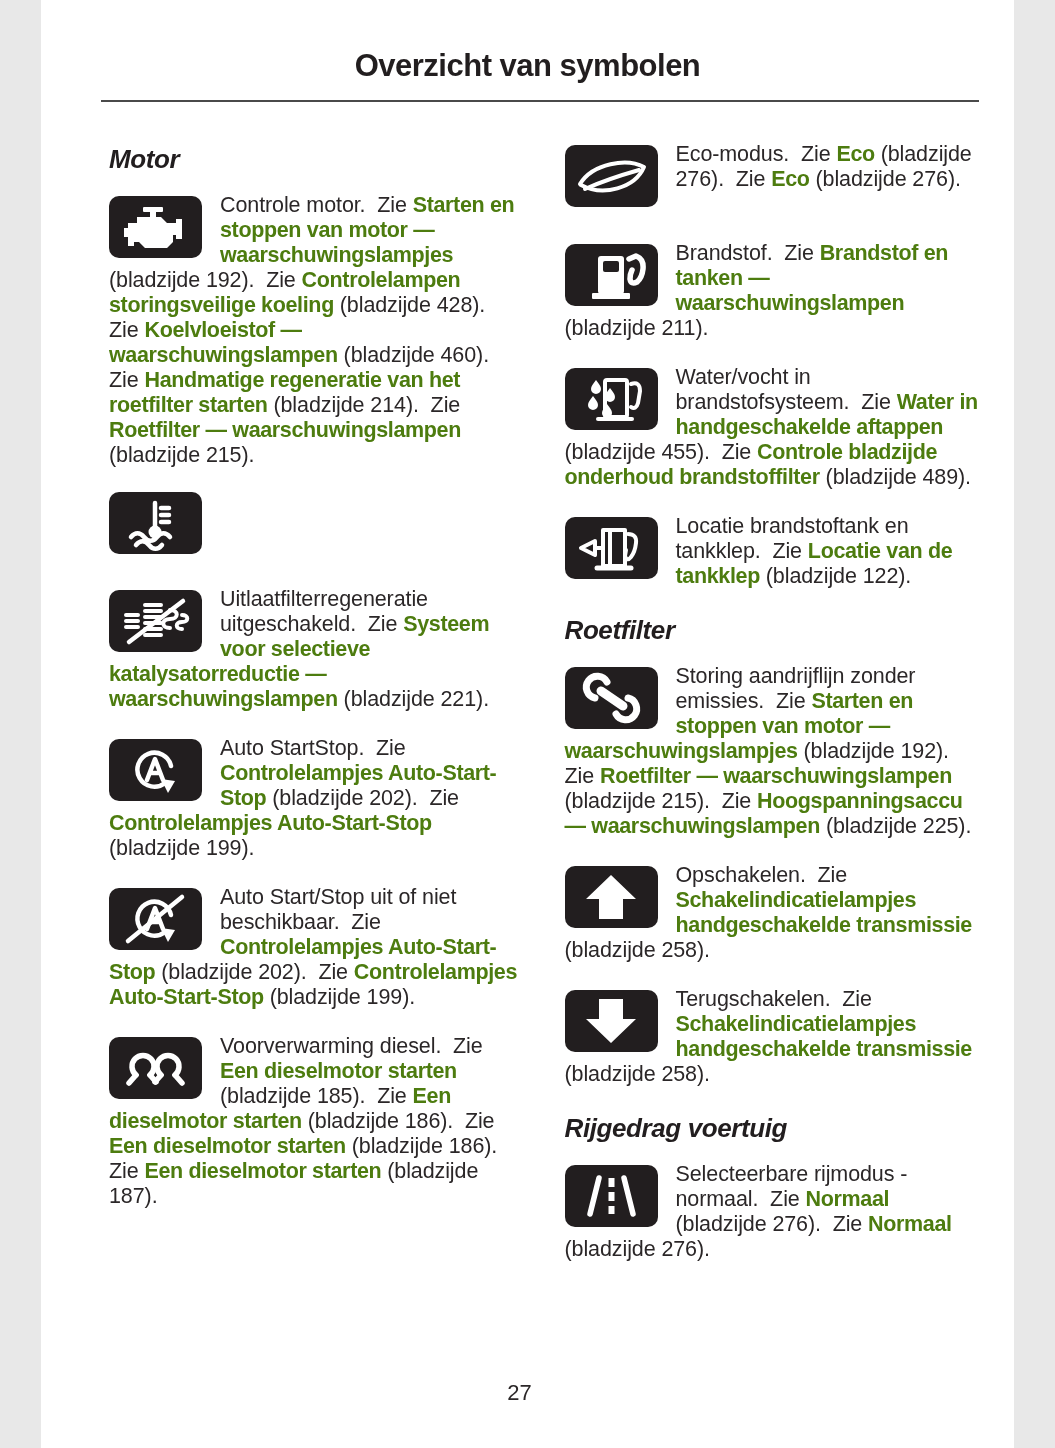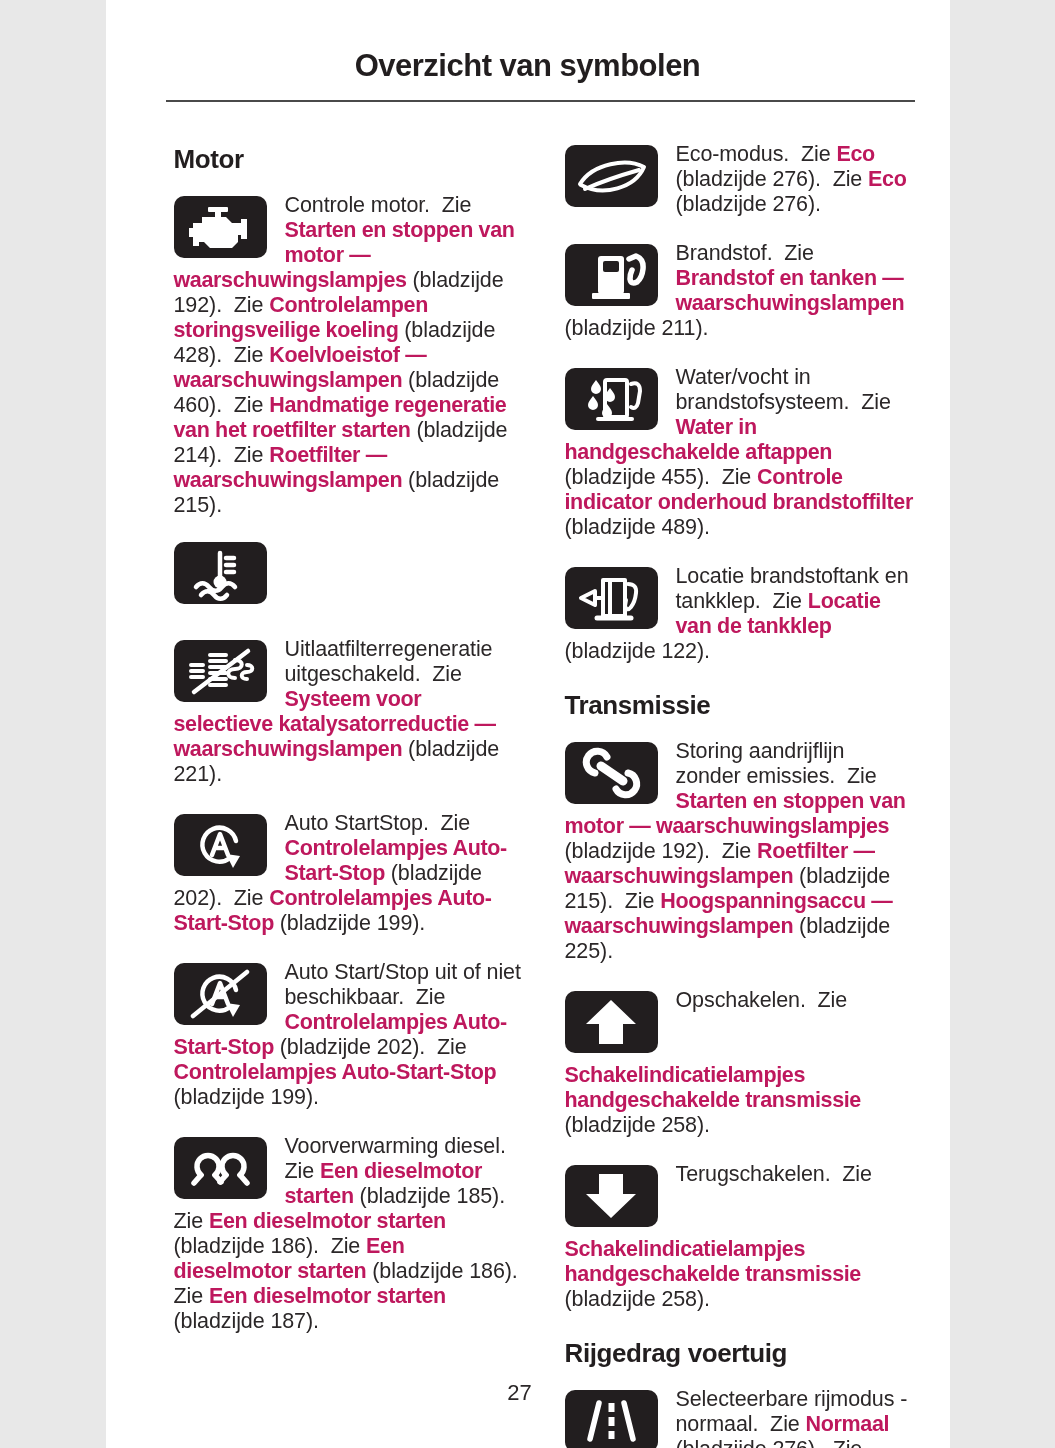--- a/index.html
+++ b/index.html
@@ -1,18 +1,18 @@
 <!DOCTYPE html>
 <html><head>
 <meta charset="utf-8">
 <style>
   html,body{margin:0;padding:0;background:#e8e8e8;}
   .page{
     position:relative;
-    width:844px;height:1448px;
+    width:973px;height:1448px;
     margin:0 auto;
     background:#ffffff;
     font-family:"Liberation Sans","DejaVu Sans",sans-serif;
     color:#2b2728;
     overflow:hidden;
     box-sizing:border-box;
   }
   .title{
     margin:0;
     padding-top:48px;
@@ -32,20 +32,21 @@
     gap:42px;
     margin:40px 36px 0 68px;
   }
   .col{flex:1 1 0;min-width:0;}
   h2.sec{
     margin:26px 0 18px 0;
     font-size:26px;
     font-weight:700;
     letter-spacing:-0.4px;
     color:#221e1f;
+    font-style:italic;
   }
   h2.sec.first{margin-top:2px;}
   .entry{
     display:flow-root;
     margin:0 0 24px 0;
   }
   .sym{
     float:left;
     width:93px;height:62px;
     margin:3px 18px 10px 0;
@@ -55,21 +56,21 @@
   }
   .sym svg{display:block;width:93px;height:62px;}
   .entry.stacked .sym{float:none;display:block;margin:0 0 9px 0;}
   .desc{
     font-size:21.5px;
     line-height:25px;
     letter-spacing:-0.1px;
     white-space:pre-wrap;
     color:#2b2728;
   }
-  .desc b{font-weight:700;letter-spacing:-0.35px;color:#be185d;}
+  .desc b{font-weight:700;letter-spacing:-0.35px;color:#4d7c0f;}
   .pagenum{
     position:absolute;
     left:0;right:16px;bottom:42px;
     text-align:center;
     font-size:22px;
     color:#2b2728;
   }
 </style>
 </head>
 <body>
@@ -182,37 +183,37 @@
                   <rect x="40" y="12" width="22" height="37" rx="2"></rect>
                   <path d="M33 51h34"></path>
                   <path d="M66 16q9-3 9 7l-2 12q-2 7-7 4"></path>
                 </g>
                 <g fill="#fff">
                   <path transform="translate(31,20)" d="M0-8c3 4 5 6 5 9A5 5 0 1 1-5 1c0-3 2-5 5-9z"></path>
                   <path transform="translate(45,28)" d="M0-8c3 4 5 6 5 9A5 5 0 1 1-5 1c0-3 2-5 5-9z"></path>
                   <path transform="translate(28,36)" d="M0-8c3 4 5 6 5 9A5 5 0 1 1-5 1c0-3 2-5 5-9z"></path>
                   <path transform="translate(42,44)" d="M0-8c3 4 5 6 5 9A5 5 0 1 1-5 1c0-3 2-5 5-9z"></path>
                 </g>
-              </svg></span><span class="rich">Water/vocht in brandstofsysteem.  Zie <b>Water in handgeschakelde aftappen</b> (bladzijde 455).  Zie <b>Controle indicator onderhoud brandstoffilter</b> (bladzijde 489).</span></div>
+              </svg></span><span class="rich">Water/vocht in brandstofsysteem.  Zie <b>Water in handgeschakelde aftappen</b> (bladzijde 455).  Zie <b>Controle bladzijde onderhoud brandstoffilter</b> (bladzijde 489).</span></div>
       </div>
 
       <div class="entry">
         <div class="desc"><span class="sym"><svg viewBox="0 0 93 62">
                 <g stroke="#fff" stroke-width="4" fill="none" stroke-linecap="round" stroke-linejoin="round">
                   <path d="M30 24L16 31l14 7z"></path>
                   <path d="M30 31h8"></path>
                   <rect x="38" y="13" width="22" height="36"></rect>
                   <path d="M45 13v36"></path>
                   <path d="M32 51h34" stroke-width="5"></path>
                   <path d="M63 17q9 0 8 9t-5 14q-4 5-6-1l1-6"></path>
                 </g>
               </svg></span><span class="rich">Locatie brandstoftank en tankklep.  Zie <b>Locatie van de tankklep</b> (bladzijde 122).</span></div>
       </div>
 
-      <h2 class="sec">Transmissie</h2>
+      <h2 class="sec">Roetfilter</h2>
 
       <div class="entry">
         <div class="desc"><span class="sym"><svg viewBox="0 0 93 62">
                 <g stroke="#fff" fill="none" stroke-linecap="round">
                   <path stroke-width="9" d="M36 24L58 39"></path>
                   <path stroke-width="7" d="M42 15A11 11 0 1 0 30 31"></path>
                   <path stroke-width="7" d="M51 47A11 11 0 1 0 63 31"></path>
                 </g>
               </svg></span><span class="rich">Storing aandrijflijn zonder emissies.  Zie <b>Starten en stoppen van motor — waarschuwingslampjes</b> (bladzijde 192).  Zie <b>Roetfilter — waarschuwingslampen</b> (bladzijde 215).  Zie <b>Hoogspanningsaccu — waarschuwingslampen</b> (bladzijde 225).</span></div>
       </div>

